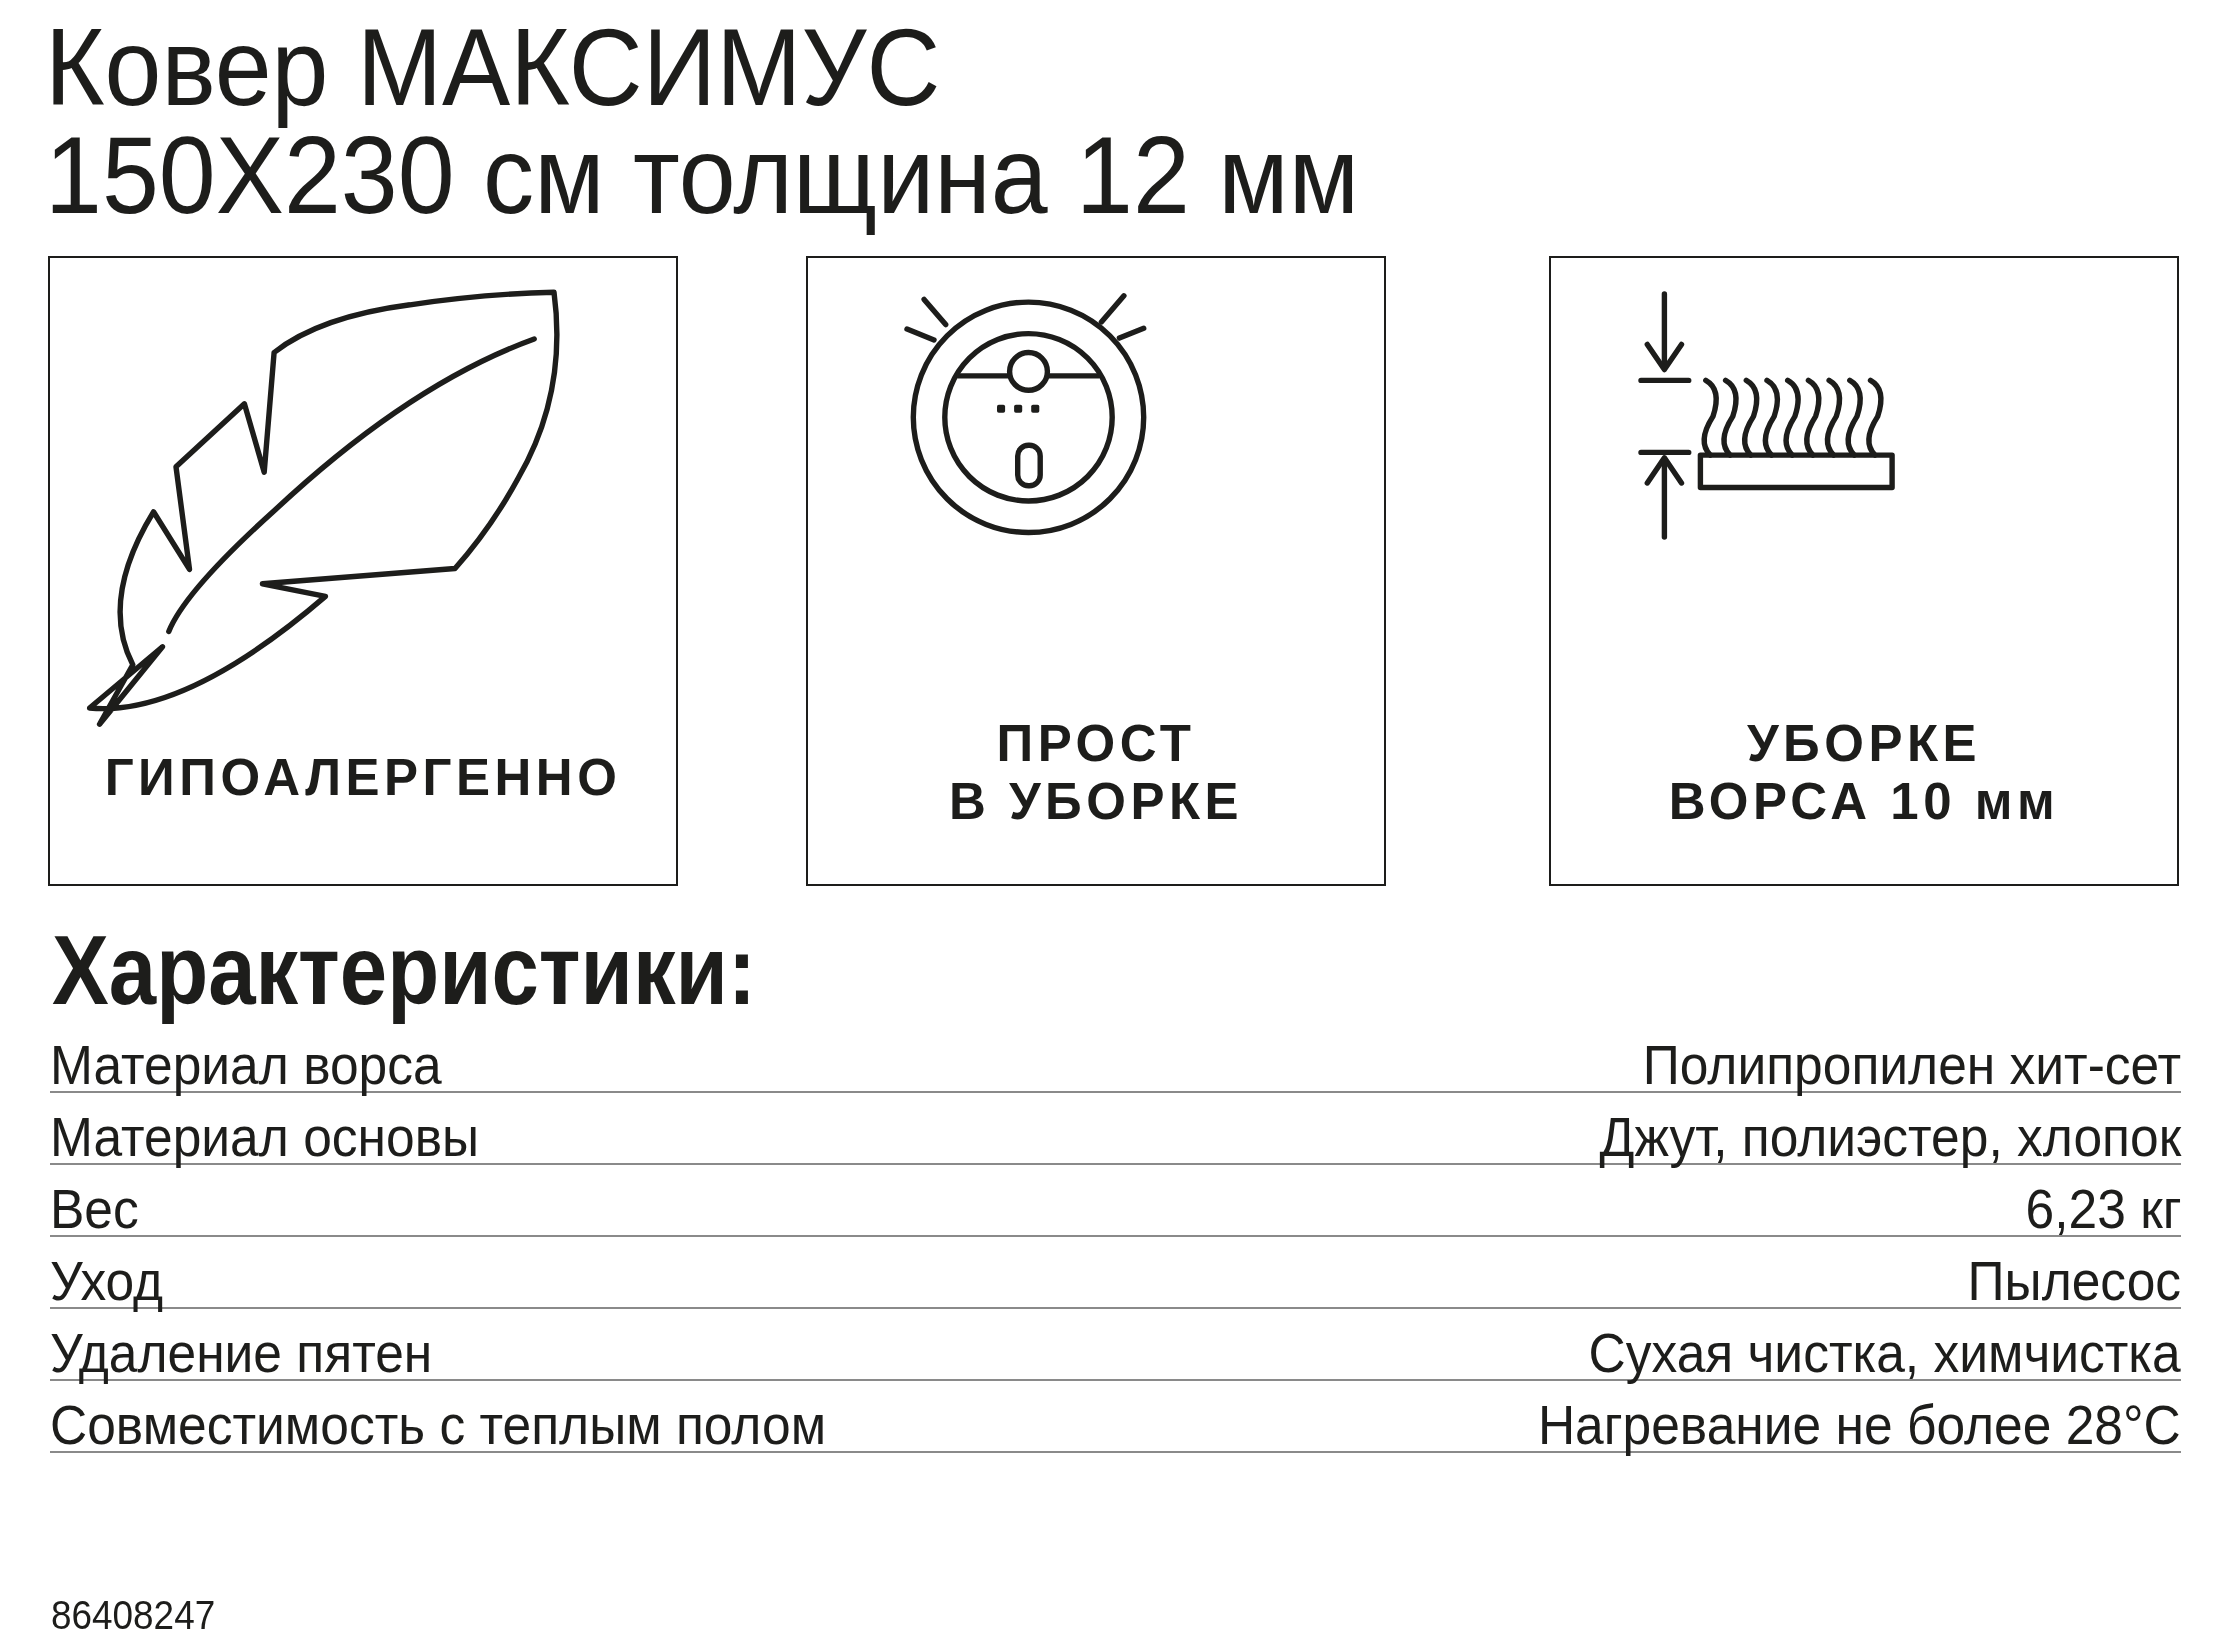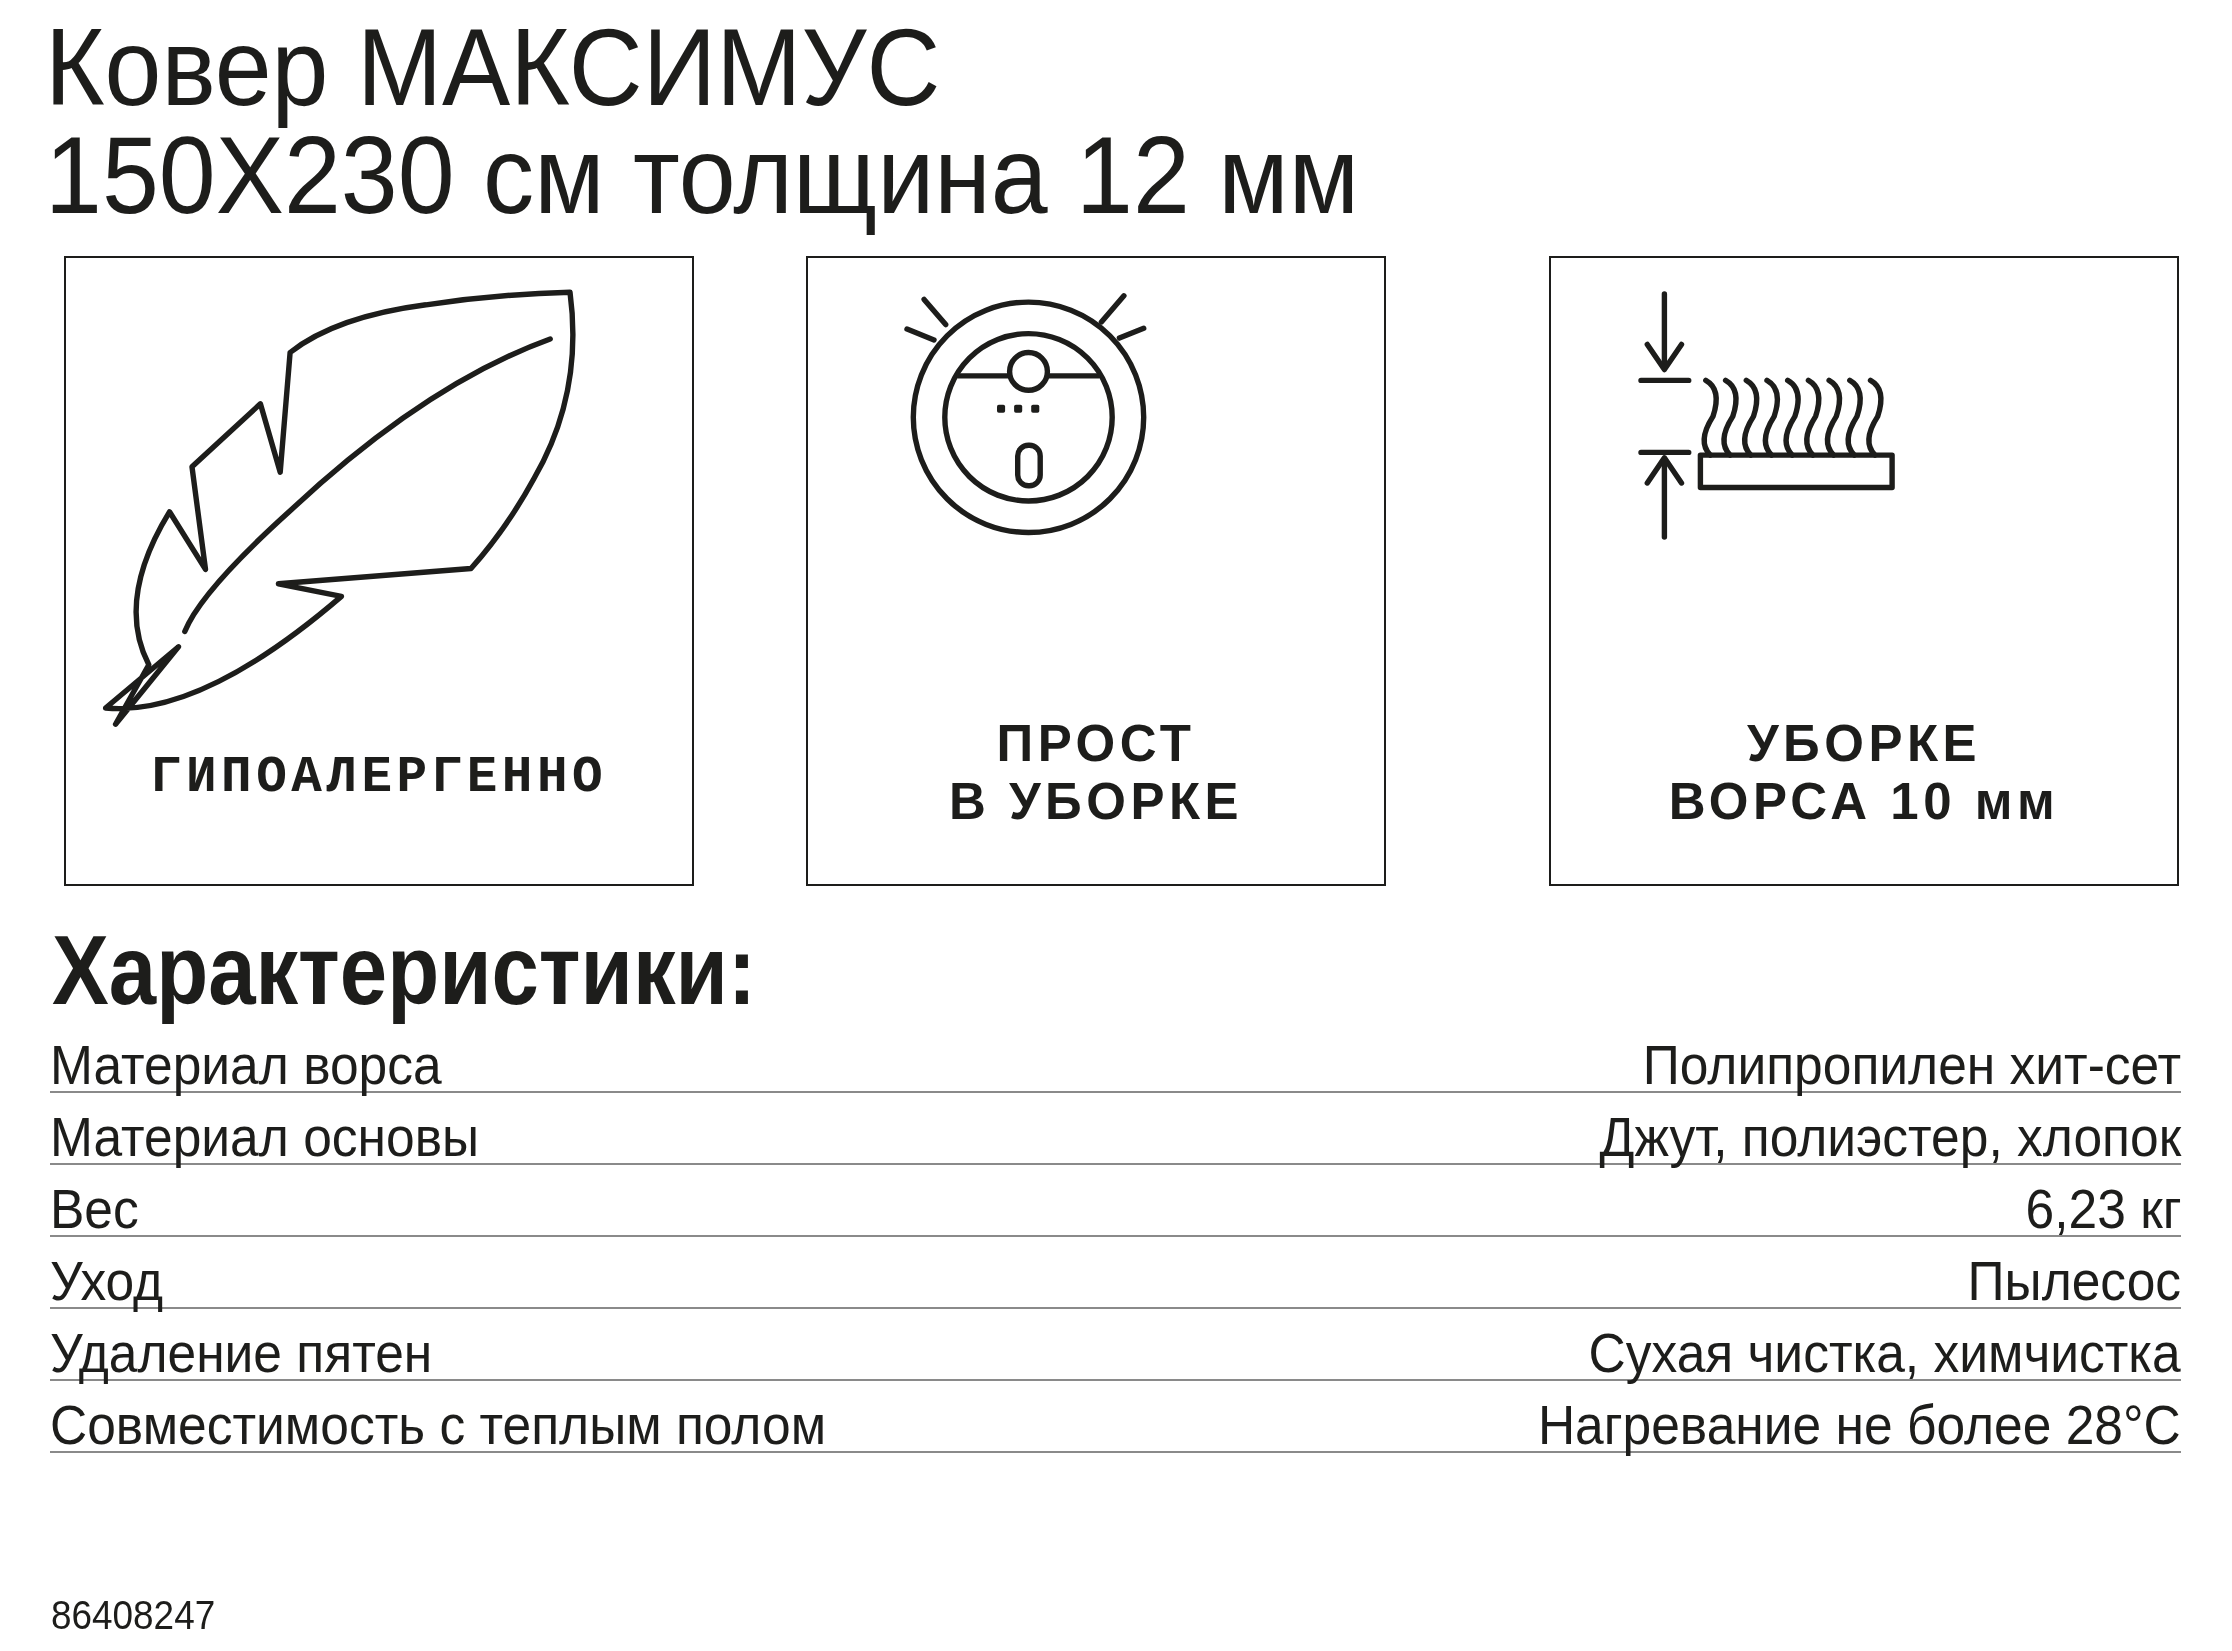--- a/index.html
+++ b/index.html
@@ -48,21 +48,21 @@
     }
   </style>
 </head>
 <body>
 
 <h1 class="title">
   <span>Ковер МАКСИМУС</span>
   <span>150X230 см толщина 12 мм</span>
 </h1>
 
-<div class="feature" style="left:64px;font-family:Liberation Mono, monospace;">
+<div class="feature" style="left:48px;">
   <svg width="630" height="630" viewBox="0 0 700 700" fill="none" stroke="#1d1d1b" stroke-width="6" stroke-linecap="round" stroke-linejoin="round">
 
     <path d="M 400 52 Q 480 40 560 38 Q 575 150 520 245 Q 490 300 450 345 L 236 362 L 306 376 Q 150 510 44 500 L 125 432 L 55 518 L 92 452 Q 55 380 115 282 L 155 346 L 140 232 L 216 162 L 238 238 L 249 105 Q 300 65 400 52 Z"></path>
     <path d="M 538 90 Q 400 140 250 280 Q 150 370 132 415"></path>
   </svg>
   <div class="feature-label" style="top:491px;">
     <span>ГИПОАЛЕРГЕННО</span>
   </div>
 </div>
 

